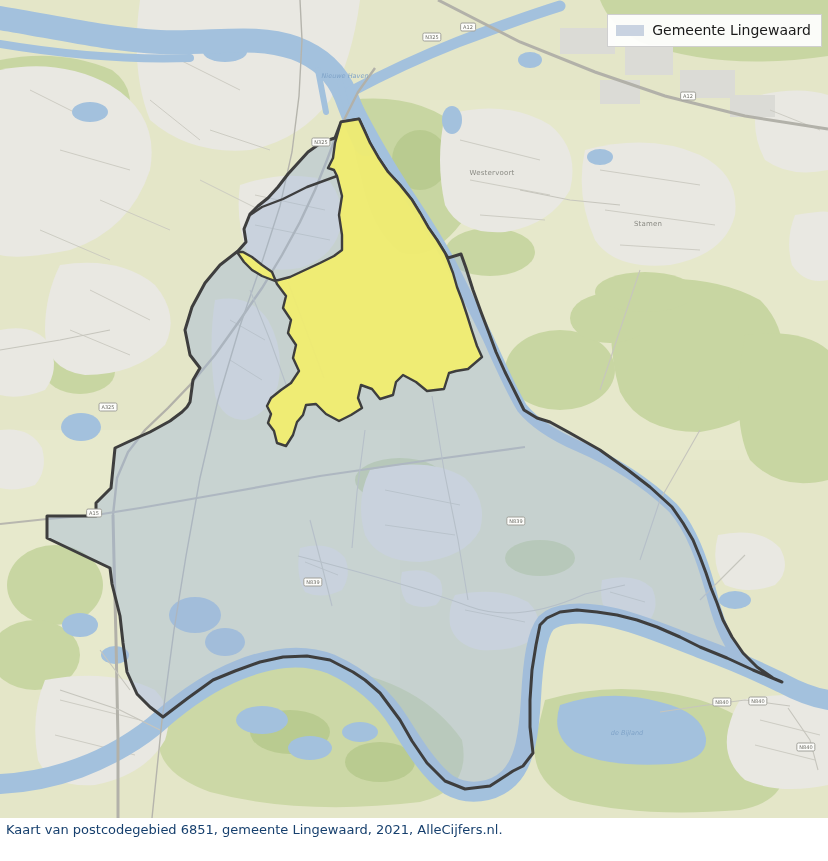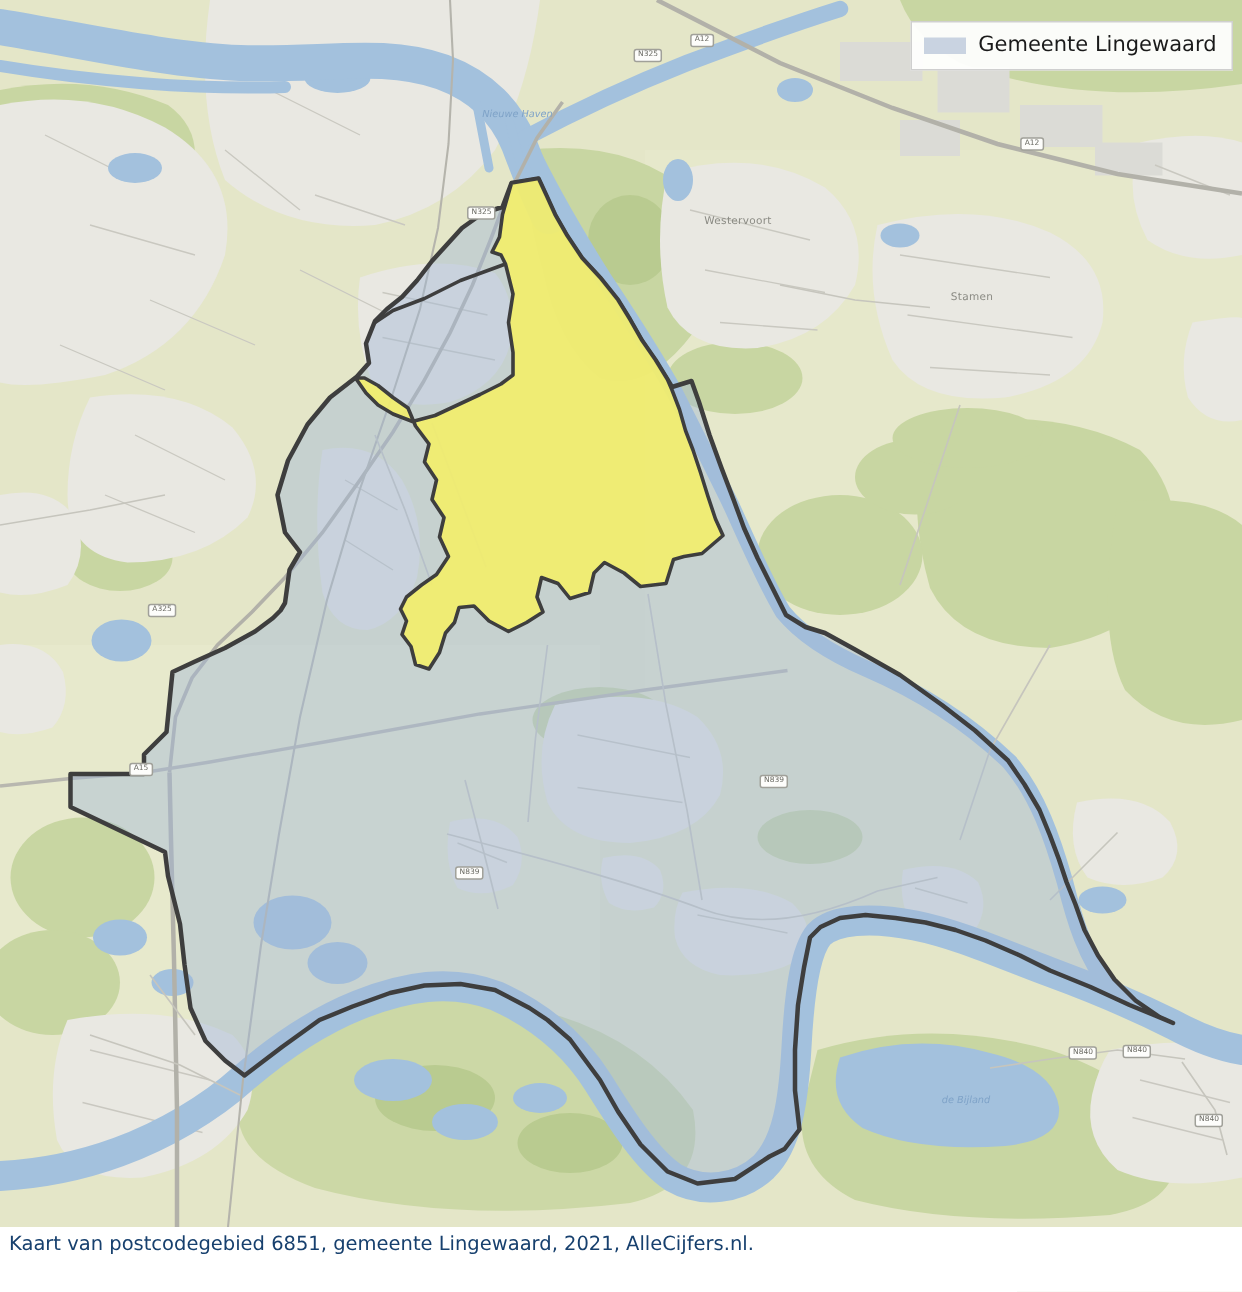--- a/index.html
+++ b/index.html
@@ -2,21 +2,21 @@
 <html><head>
 <meta charset="utf-8">
 <style>
   html,body{margin:0;padding:0;background:#fff;}
   .screen{position:relative;width:828px;height:861px;overflow:hidden;
           font-family:"DejaVu Sans","Liberation Sans",sans-serif;background:#fff;}
   .map{position:absolute;left:0;top:0;width:828px;height:818px;}
   .map svg{display:block;}
   
   .town-label{position:absolute;font-size:7px;color:#8b8b84;transform:translate(-50%,-50%);
-              white-space:nowrap;letter-spacing:.2px;}
+              white-space:nowrap;letter-spacing:.2px;margin-top:26px;}
   .water-label{position:absolute;font-size:6.5px;font-style:italic;color:#7fa3c8;
                transform:translate(-50%,-50%);white-space:nowrap;}
   .shield{position:absolute;font-size:5px;line-height:1;color:#6b6b64;background:#fdfdfb;
           border:0.5px solid #a0a099;border-radius:2px;padding:1px 2px;
           transform:translate(-50%,-50%);white-space:nowrap;}
   
   .legend{position:absolute;top:14px;right:6px;background:rgba(255,255,255,0.93);
           border:1px solid #cfcfcf;padding:7px 10px 8px 8px;display:flex;
           flex-direction:column;gap:19px;}
   .legend-row{display:flex;align-items:center;gap:8px;}
@@ -166,21 +166,21 @@
            L244,262 L252,270 L262,276 L275,281 L290,277 L305,270 L320,263 L334,256 L342,250
            L342,235 L339,215 L342,196 L337,176
            L334,170 L328,168 L333,158 L335,143 Z" fill="#f2ee6c" fill-opacity="0.92" stroke="#3e3e3e" stroke-width="2.4" stroke-linejoin="round"></path>
 
       <path d="M250,215 L262,207 L283,199 L307,187 L337,176" fill="none" stroke="#3e3e3e" stroke-width="2.4" stroke-linejoin="round"></path>
     </svg>
 
     <span class="town-label" style="left:492px;top:147px">Westervoort</span>
     <span class="town-label" style="left:648px;top:198px">Stamen</span>
     <span class="water-label" style="left:345px;top:76px">Nieuwe Haven</span>
-    <span class="water-label" style="left:644px;top:733px">de Bijland</span>
+    <span class="water-label" style="left:627px;top:733px">de Bijland</span>
 
     <span class="shield" style="left:468px;top:27px">A12</span>
     <span class="shield" style="left:688px;top:96px">A12</span>
     <span class="shield" style="left:432px;top:37px">N325</span>
     <span class="shield" style="left:321px;top:142px">N325</span>
     <span class="shield" style="left:108px;top:407px">A325</span>
     <span class="shield" style="left:94px;top:513px">A15</span>
     <span class="shield" style="left:313px;top:582px">N839</span>
     <span class="shield" style="left:516px;top:521px">N839</span>
     <span class="shield" style="left:722px;top:702px">N840</span>

